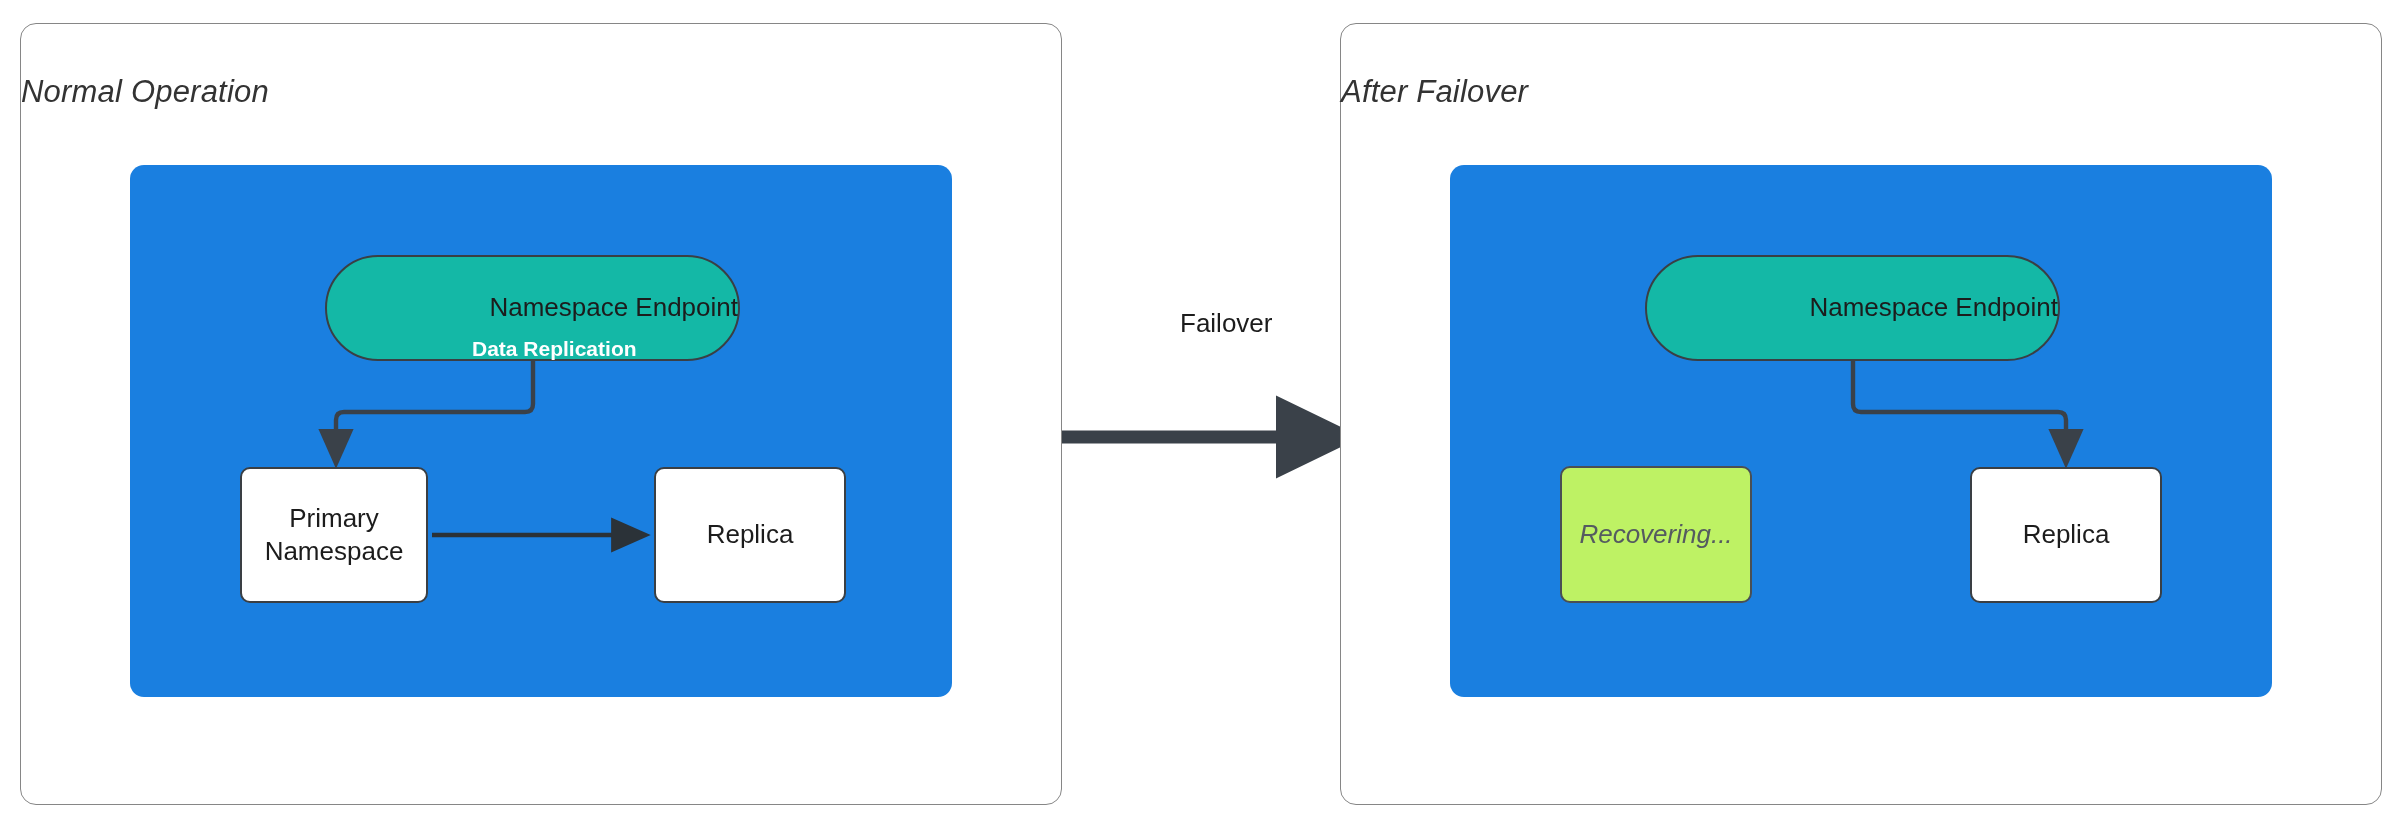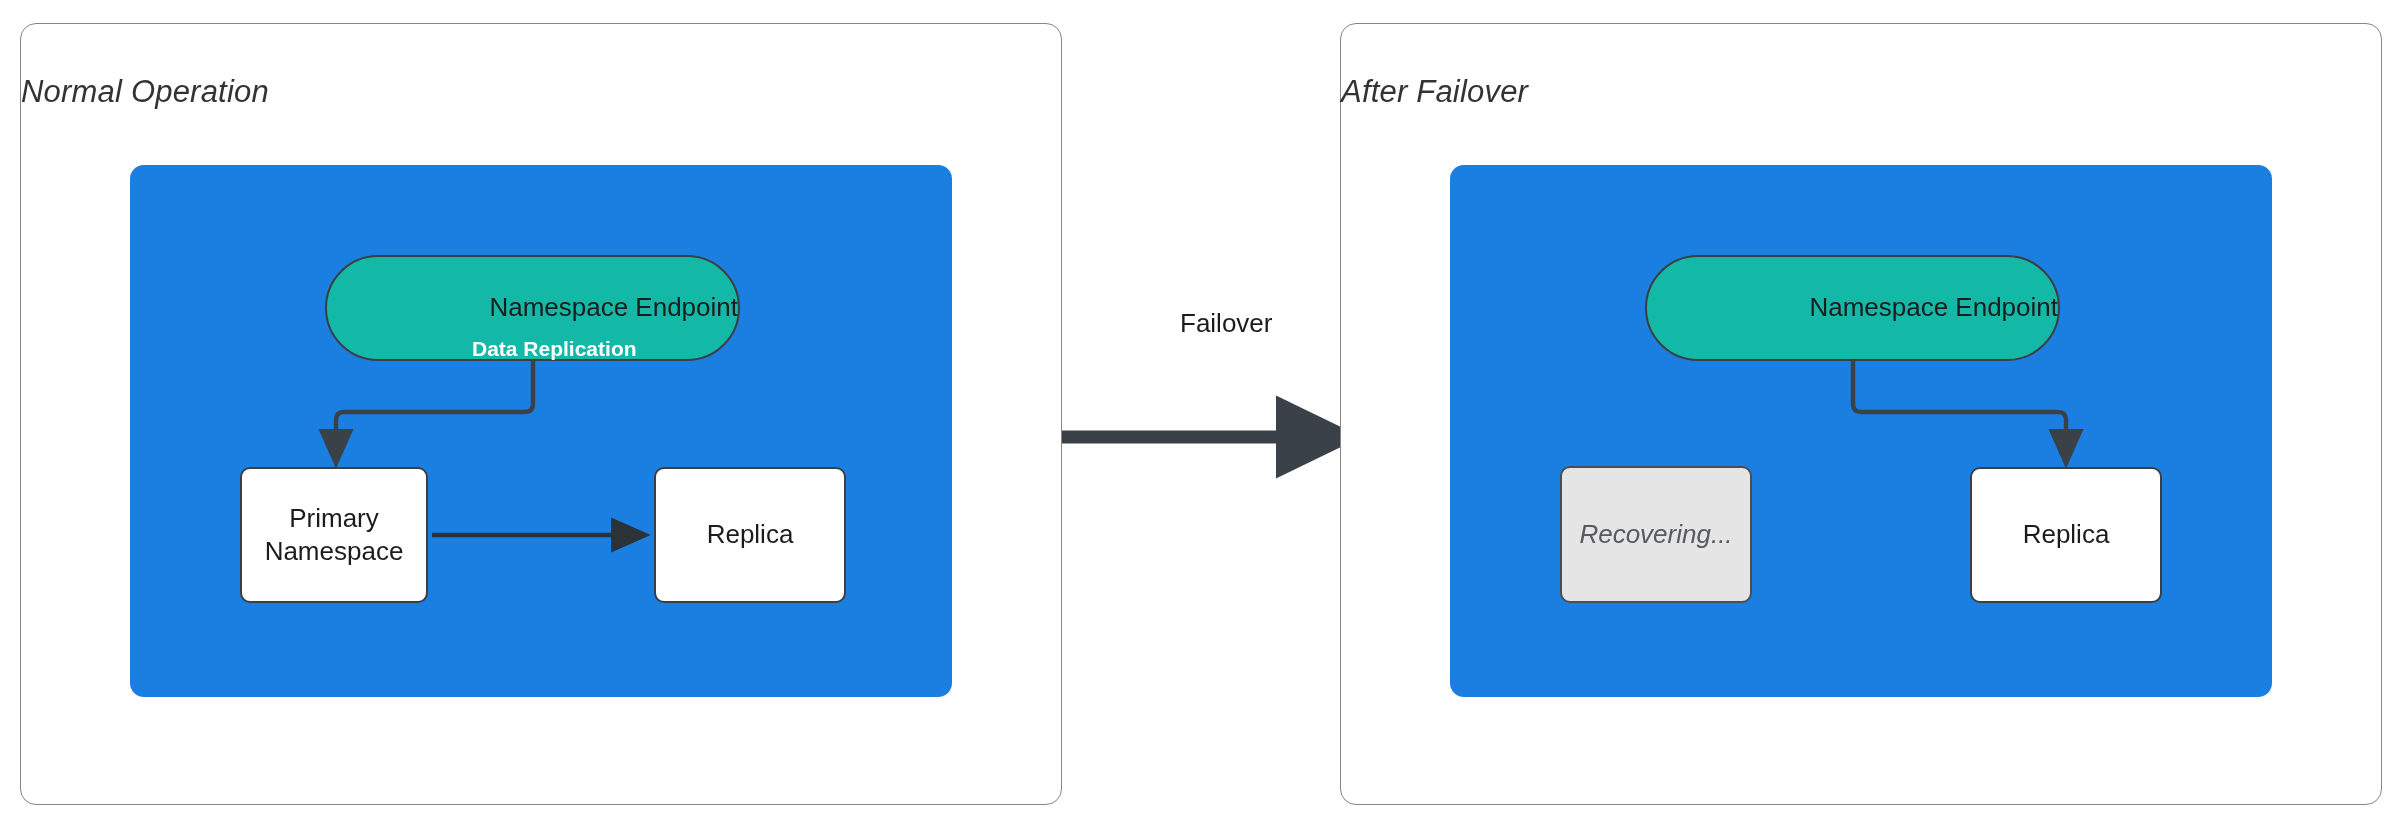--- a/index.html
+++ b/index.html
@@ -24,21 +24,21 @@
   #blue-right{left:1450px;top:165px;width:822px;height:532px;}
 
   
   .node{position:absolute;box-sizing:border-box;display:flex;align-items:center;
         justify-content:center;text-align:center;line-height:1.28;}
 
   .pill{background:#14b8a6;border:2.2px solid #3a3f44;border-radius:56px;
         font-size:26px;color:#1c1c1c;justify-content:flex-end;}
   .boxnode{background:#ffffff;border:2.2px solid #3a3f44;border-radius:10px;
            font-size:26px;color:#1c1c1c;}
-  .boxnode.muted{background:#e5e5e5;border-color:#4a4f54;color:#555b60;
+  .boxnode.muted{background:#bef264;border-color:#4a4f54;color:#555b60;
                  font-style:italic;}
 
   #ep-left{left:325px;top:255px;width:415px;height:106px;}
   #ep-right{left:1645px;top:255px;width:415px;height:106px;}
   #primary-ns{left:240px;top:467px;width:188px;height:136px;}
   #replica-left{left:654px;top:467px;width:192px;height:136px;}
   #recovering{left:1560px;top:466px;width:192px;height:137px;}
   #replica-right{left:1970px;top:467px;width:192px;height:136px;}
 
   

